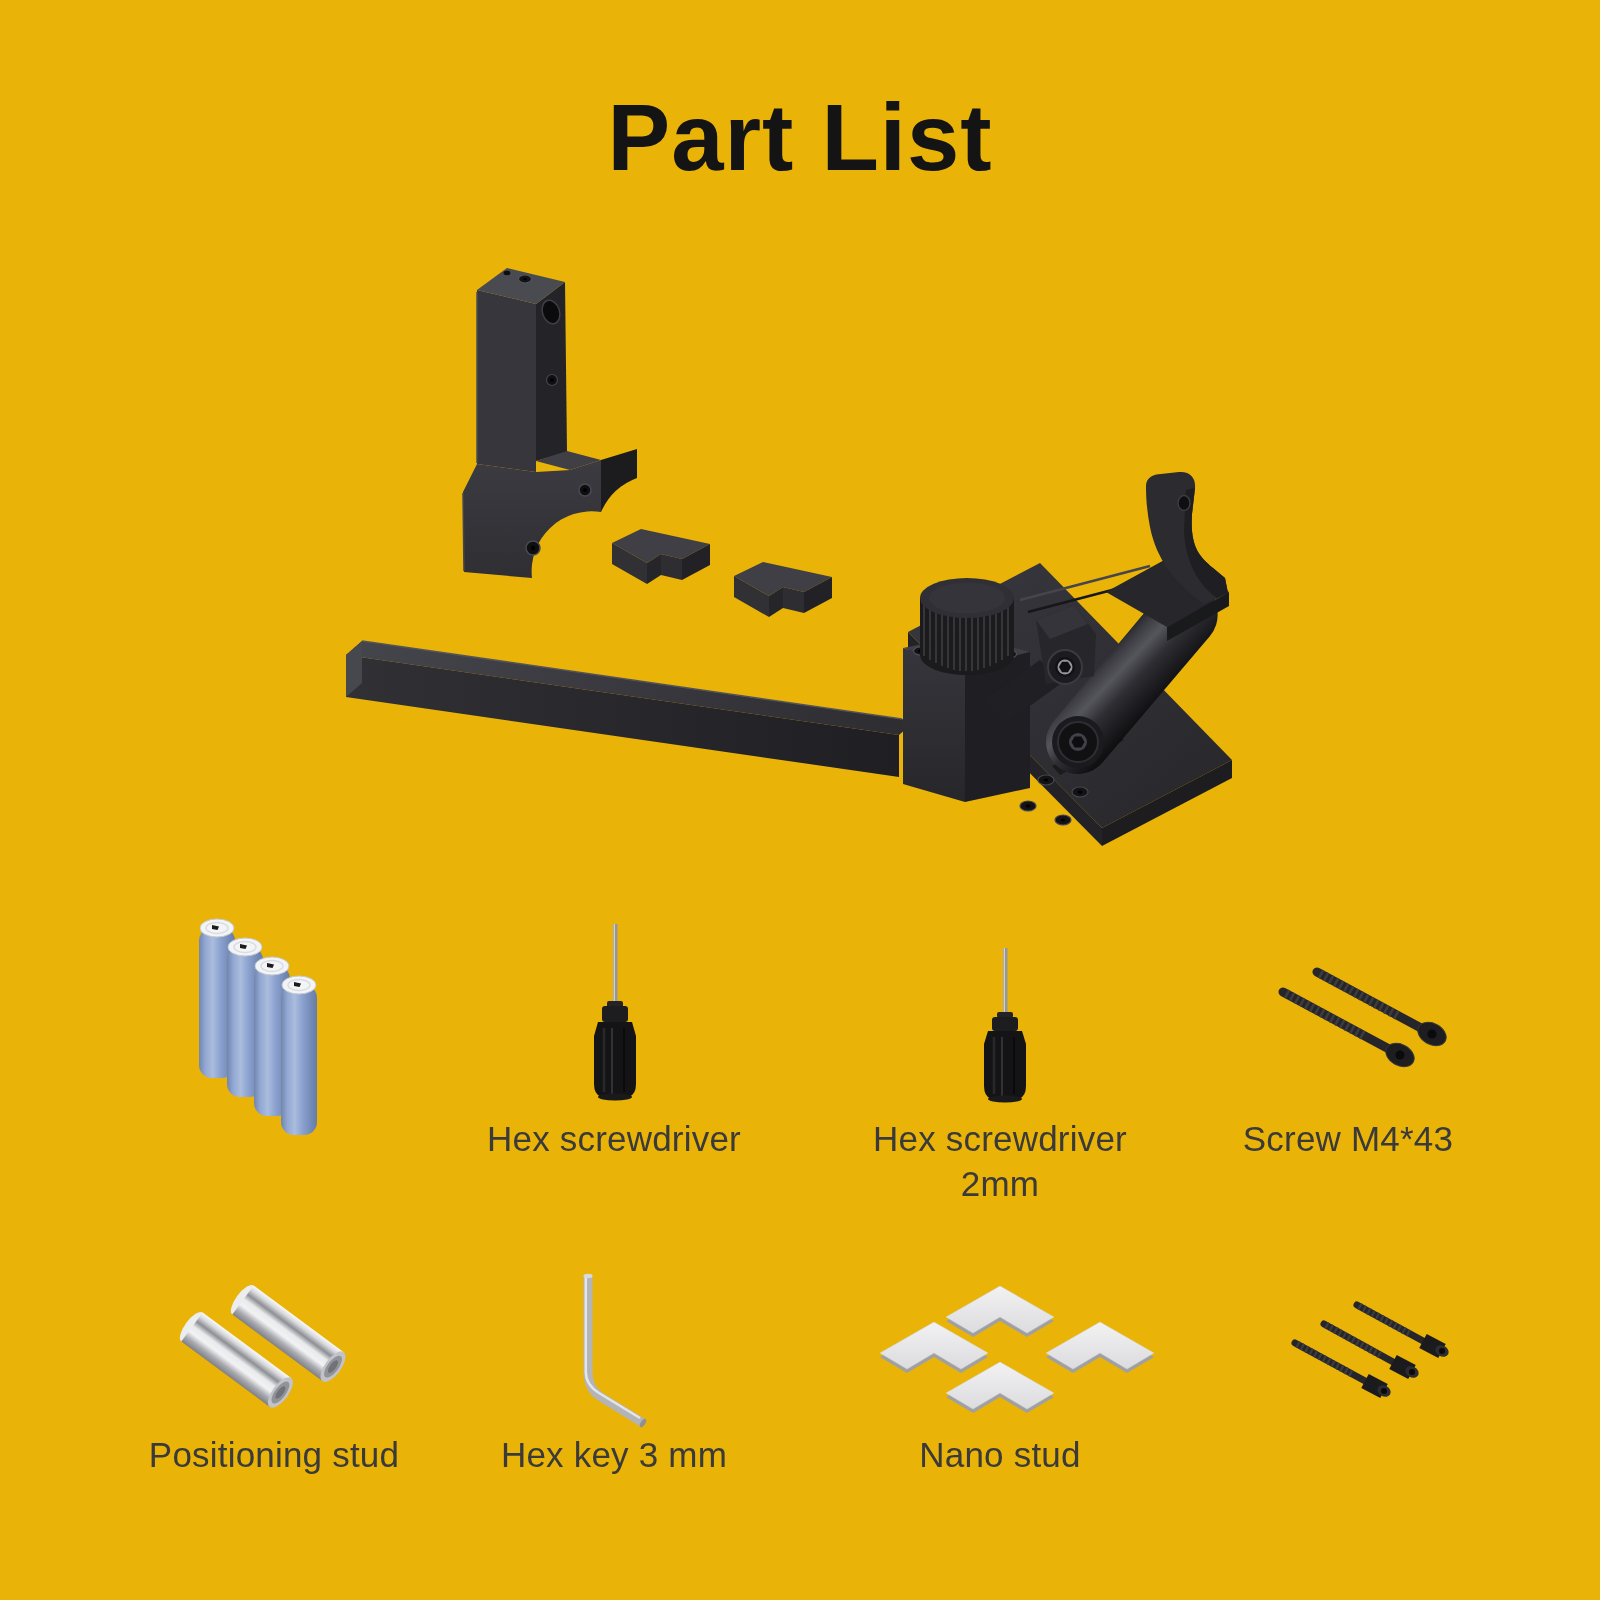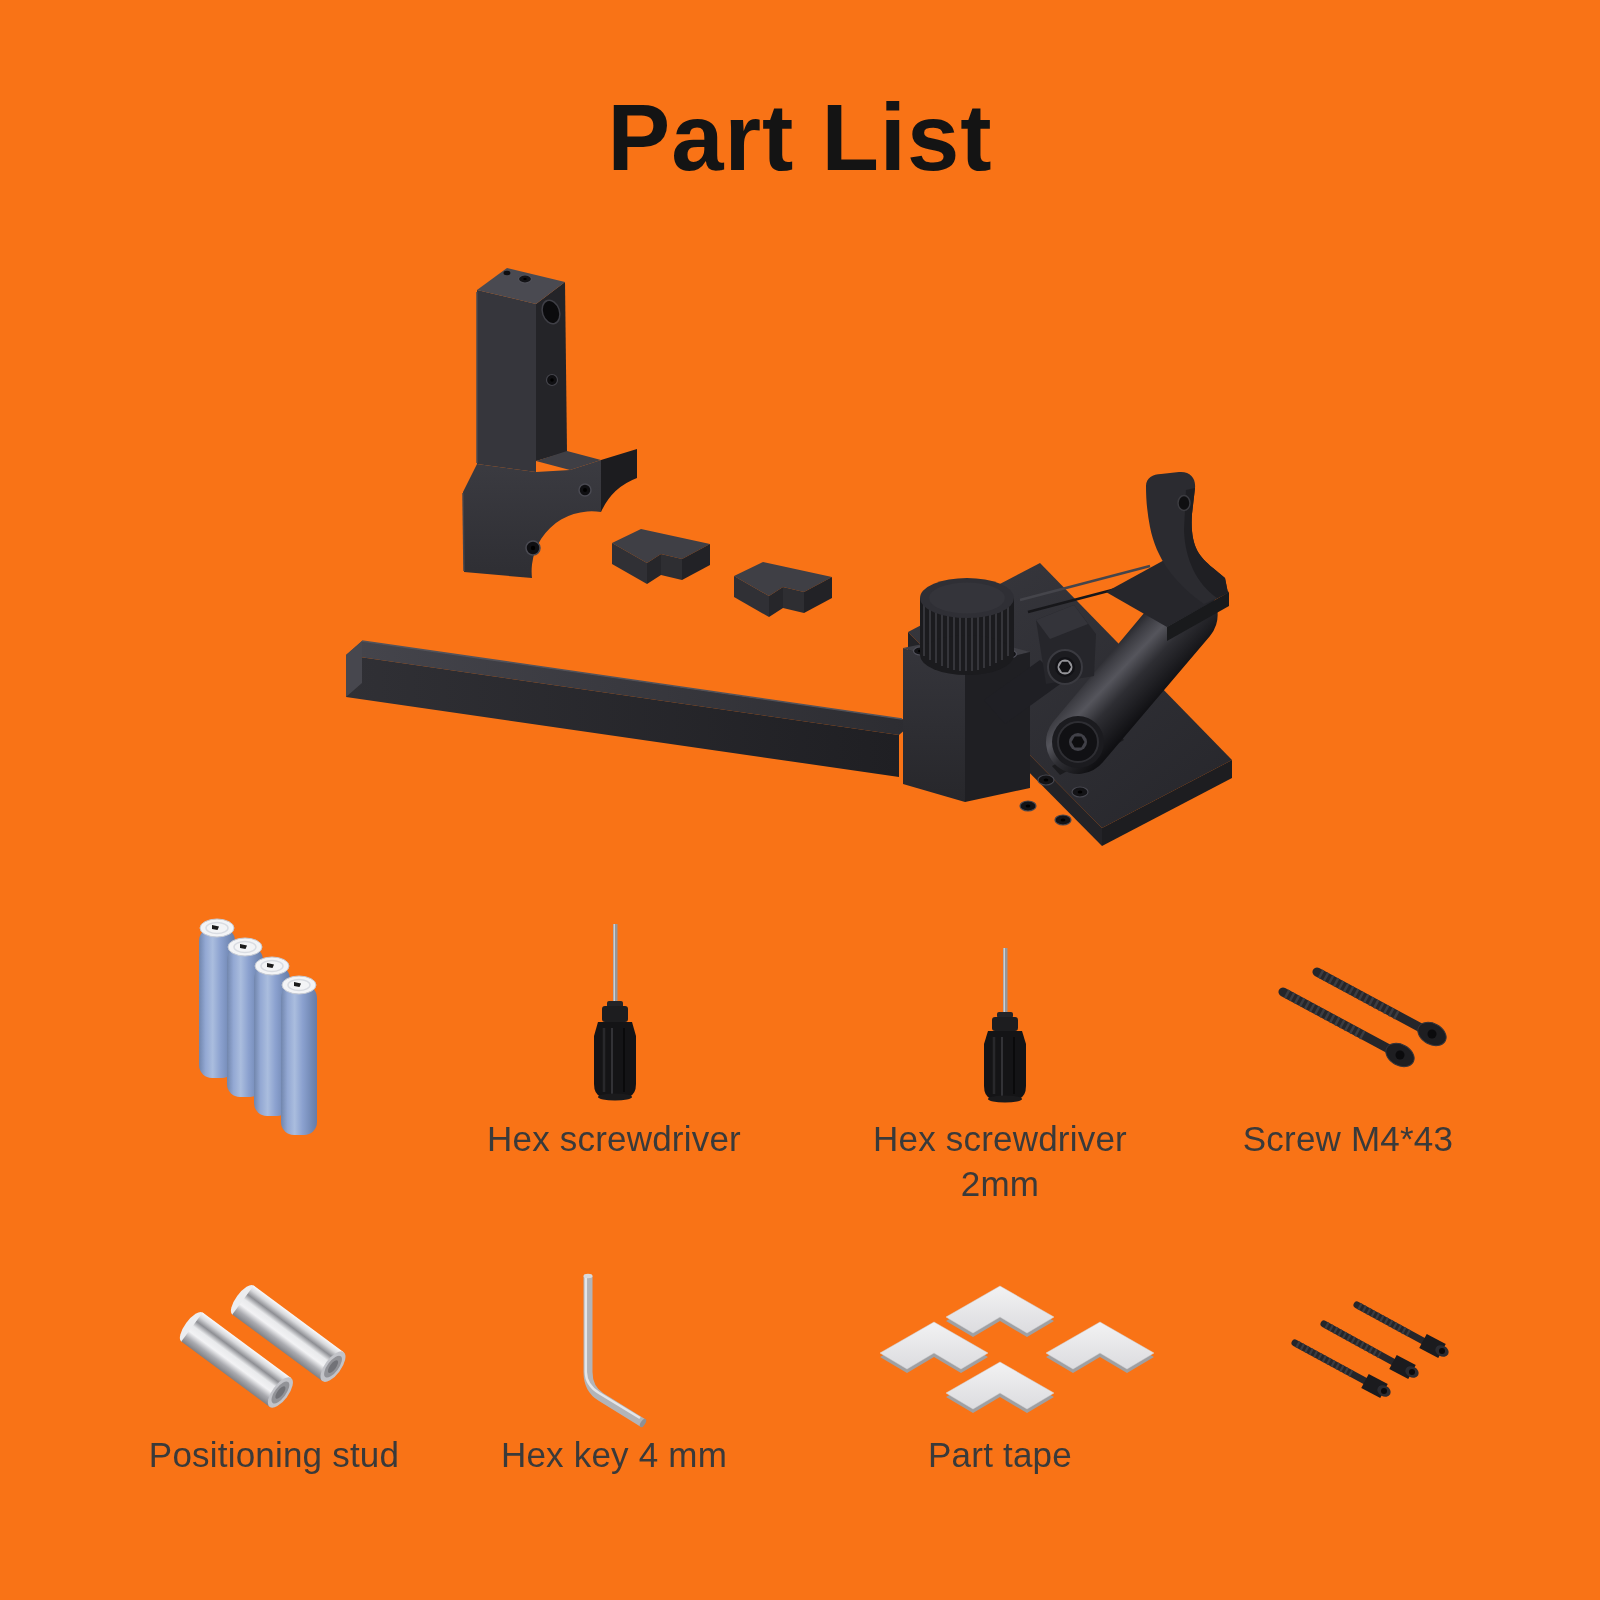--- a/index.html
+++ b/index.html
@@ -1,16 +1,16 @@
 <!DOCTYPE html>
 <html><head>
 <meta charset="utf-8">
 <style>
   html,body{margin:0;padding:0;background:#ffffff;}
-  .page{position:relative;width:1600px;height:1600px;background:#f97316;overflow:hidden;
+  .page{position:relative;width:1600px;height:1600px;background:#eab308;overflow:hidden;
         font-family:"Liberation Sans","DejaVu Sans",sans-serif;}
   .title{position:absolute;top:86px;left:0;width:100%;text-align:center;
          font-size:94px;font-weight:800;color:#141414;letter-spacing:1px;line-height:1.1;}
   .art-canvas{position:absolute;left:0;top:0;width:1600px;height:1600px;}
   .part-label{position:absolute;width:460px;transform:translateX(-50%);text-align:center;
               color:#3a3a3a;font-size:35px;font-weight:500;line-height:45px;letter-spacing:.2px;}
   .part-label .sub{font-size:35px;font-weight:500;}
 </style>
 </head>
 <body>
@@ -347,19 +347,19 @@
   </div>
   <div class="part-label" style="left:1348px;top:1116px;">
     <div>Screw M4*43</div>
     <div class="sub"></div>
   </div>
 
   <div class="part-label" style="left:274px;top:1432px;">
     <div>Positioning stud</div>
   </div>
   <div class="part-label" style="left:614px;top:1432px;">
-    <div>Hex key 4 mm</div>
+    <div>Hex key 3 mm</div>
   </div>
   <div class="part-label" style="left:1000px;top:1432px;">
-    <div>Part tape</div>
+    <div>Nano stud</div>
   </div>
 
 </div>
 
 </body></html>

